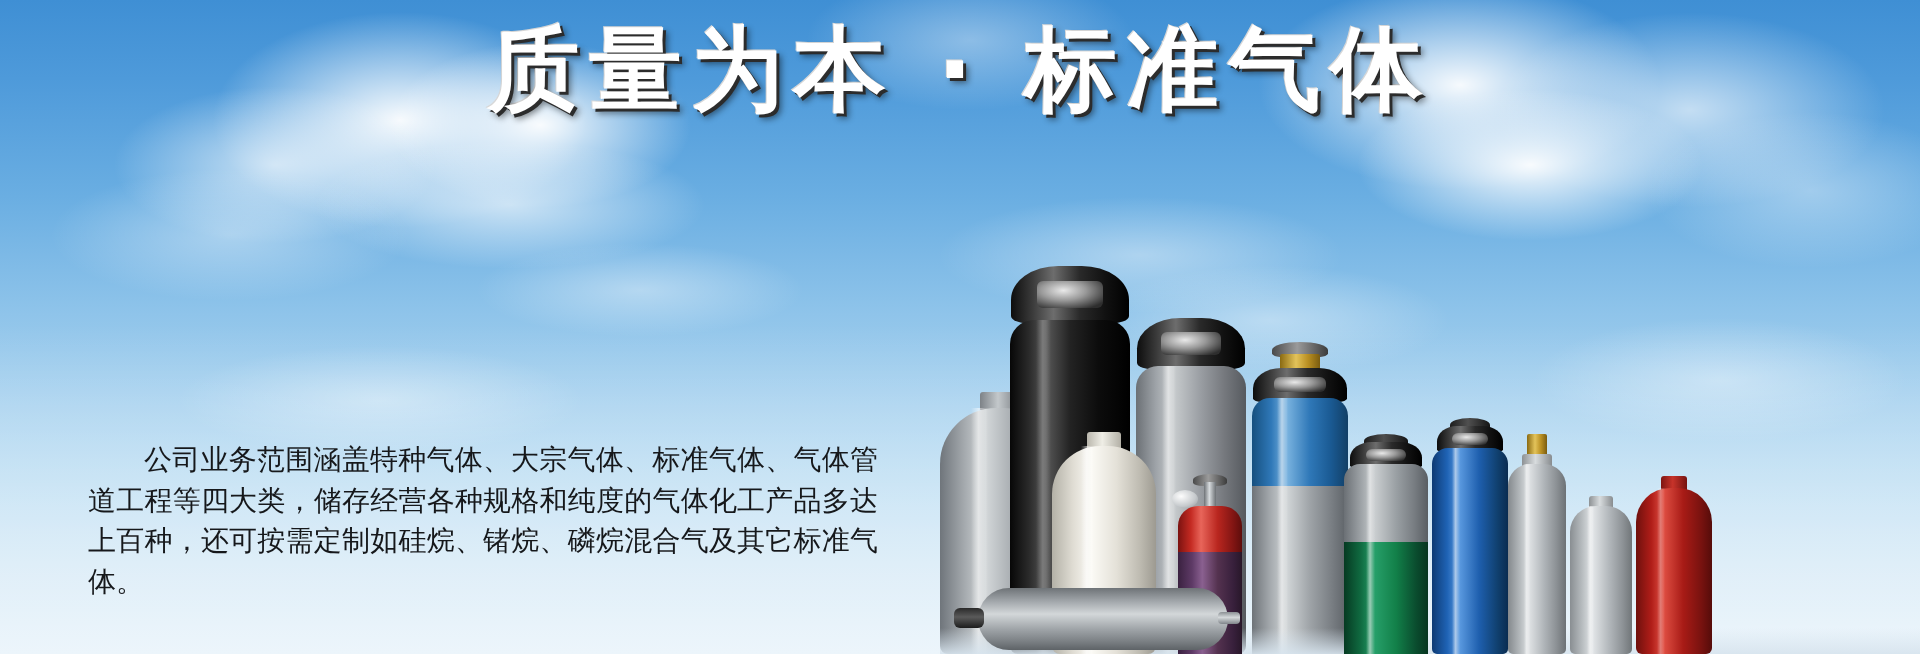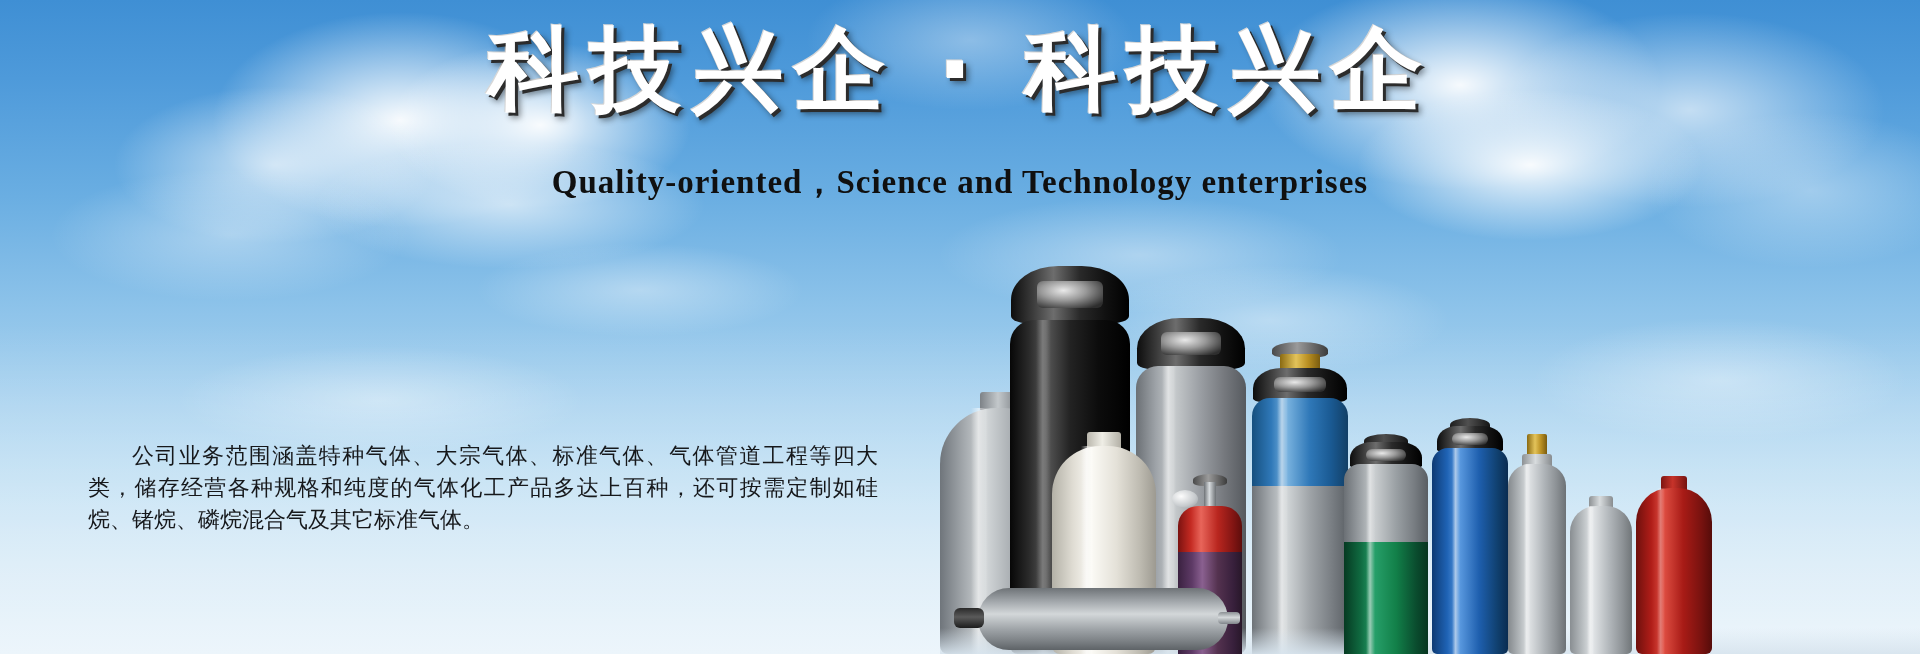--- a/index.html
+++ b/index.html
@@ -108,21 +108,21 @@
     color:#1a4f9c;
     white-space:nowrap;
   }
 
   
   .para {
     position:absolute;
     left:88px; top:440px;
     width:790px;
     font-family:"DejaVu Serif", serif;
-    font-size:22px;
+    font-size:28px;
     line-height:1.45;
     color:#16181b;
     text-align:justify;
   }
   .para p { text-indent:2em; }
 
   
   .cylinders {
     position:absolute;
     left:940px; top:150px;
@@ -183,23 +183,22 @@
     <div class="cl faint c10"></div>
     <div class="cl faint c11"></div>
     <div class="cl faint c12"></div>
     <div class="cl faint c13"></div>
     <div class="cl faint c14"></div>
     <div class="cl faint c15"></div>
     <div class="haze"></div>
   </div>
 
   <div class="headline-wrap">
-    <div class="headline">科技兴企 · 科技兴企</div>
+    <div class="headline">质量为本 · 标准气体</div>
   </div>
-  <div class="subhead">Quality-oriented，Science and Technology enterprises</div>
 
 
   <div class="para">
     <p>公司业务范围涵盖特种气体、大宗气体、标准气体、气体管道工程等四大类，储存经营各种规格和纯度的气体化工产品多达上百种，还可按需定制如硅烷、锗烷、磷烷混合气及其它标准气体。</p>
   </div>
 
   <div class="cylinders">
 
     <div class="cyl" style="left:0px; width:120px; height:250px;">
       <div class="neck" style="bottom:244px; width:40px; height:18px; background:linear-gradient(to right,#7d8287,#c3c8cb 45%,#74797e);"></div>

